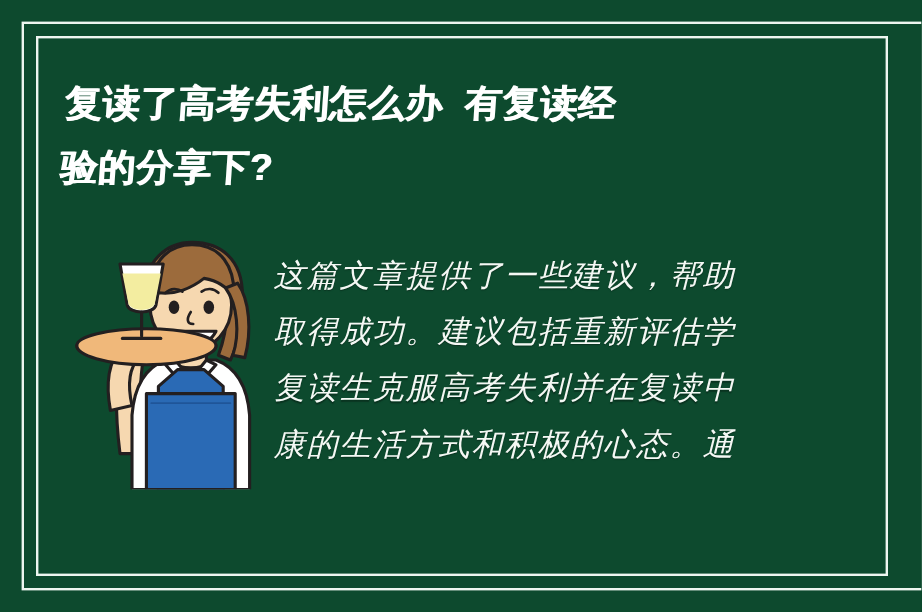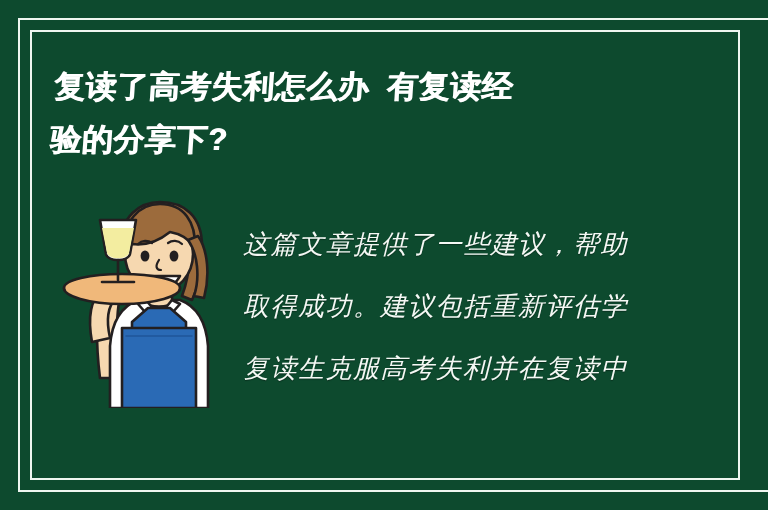--- a/index.html
+++ b/index.html
@@ -63,21 +63,21 @@
     height: 262px;
     overflow: hidden;
     color: #f4f8f4;
     font-family: "Liberation Serif", "DejaVu Serif", serif;
     font-size: 26px;
     font-style: italic;
     line-height: 47px;
     letter-spacing: 1.5px;
     text-shadow: 0 1px 1px rgba(0,0,0,.35);
   }
-  .body-copy p { margin: 15px; }
+  .body-copy p { margin: 0; }
 
   
   .illustration {
     position: absolute;
     left: 62px;
     top: 196px;
     width: 160px;
     height: 212px;
     overflow: hidden;
   }
@@ -142,15 +142,16 @@
         <path d="M40 86 L72 86" fill="none"></path>
 
       </g>
     </svg>
   </div>
 
   <div class="body-copy">
     <p>这篇文章提供了一些建议，帮助</p>
     <p>取得成功。建议包括重新评估学</p>
     <p>复读生克服高考失利并在复读中</p>
+    <p>康的生活方式和积极的心态。通</p>
   </div>
 
 </div>
 
 </body></html>

